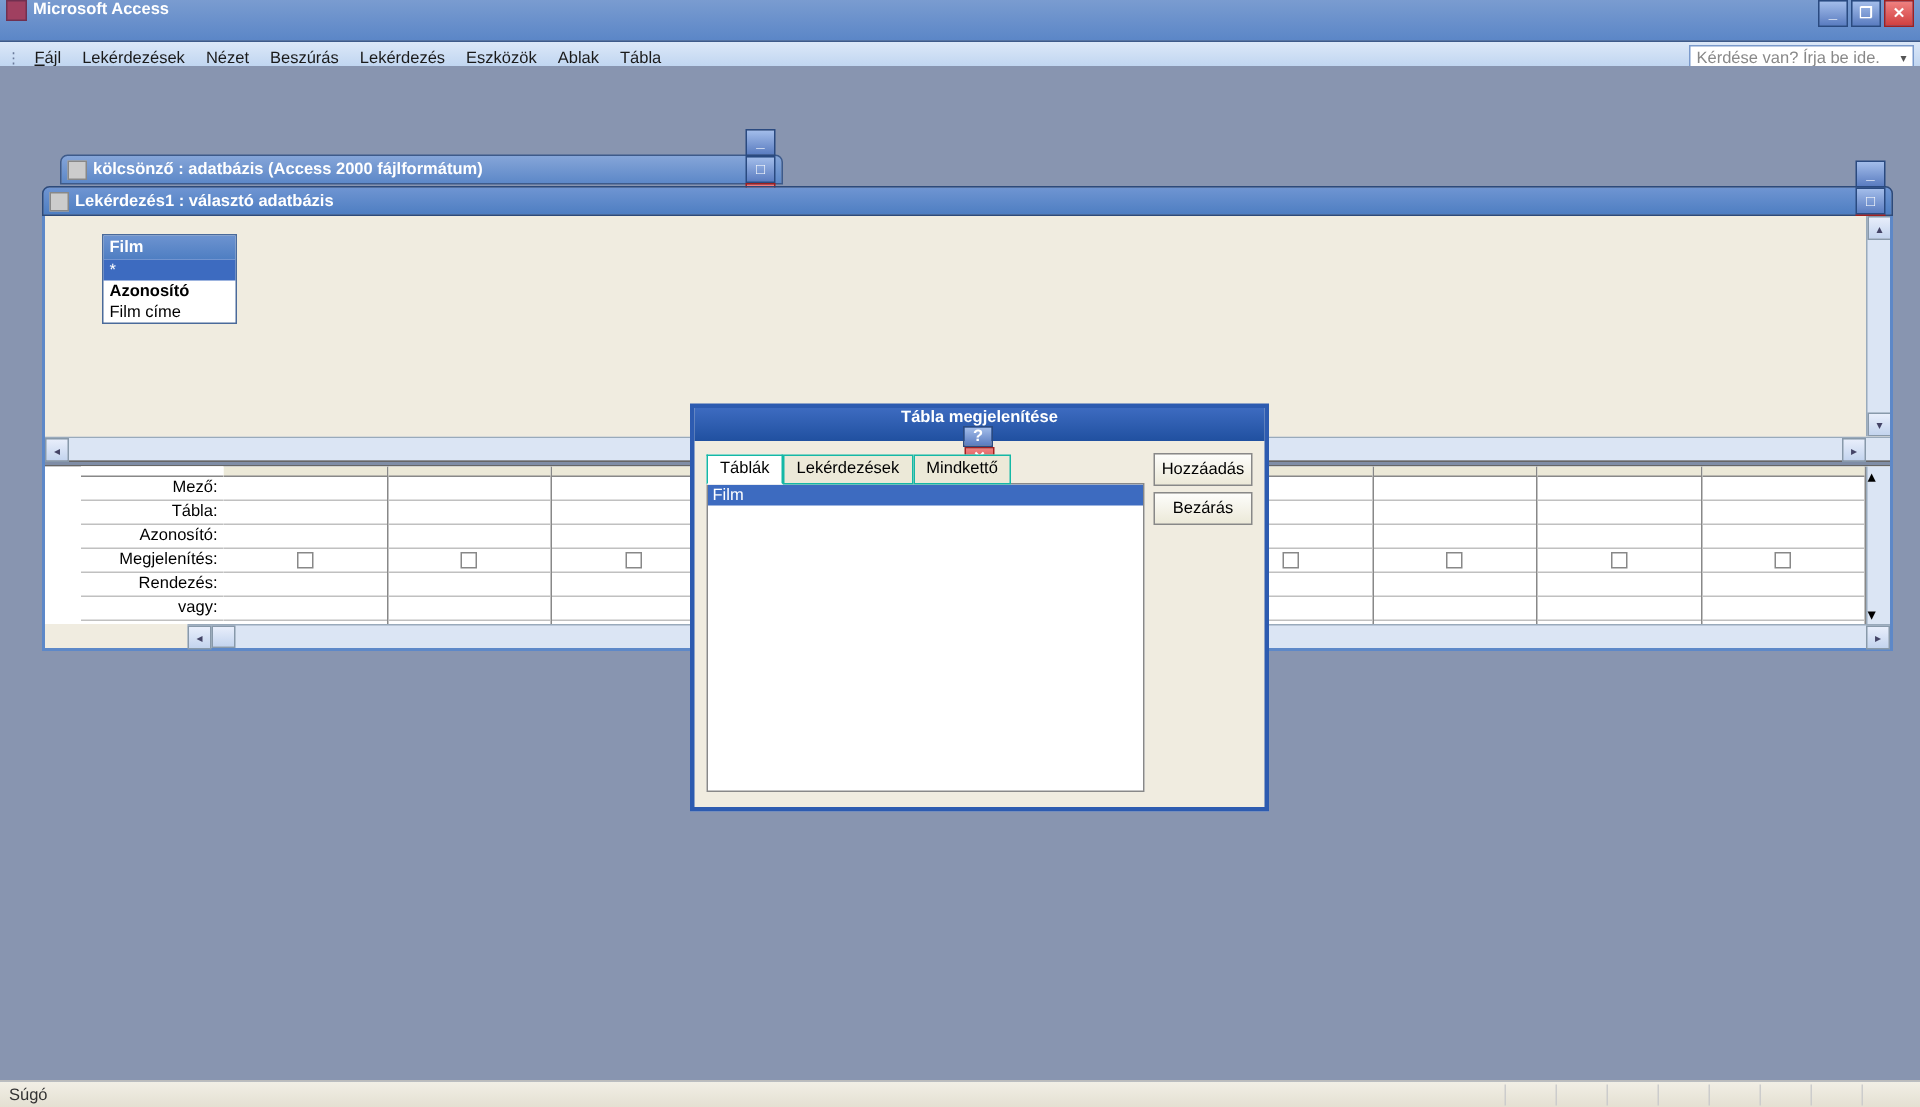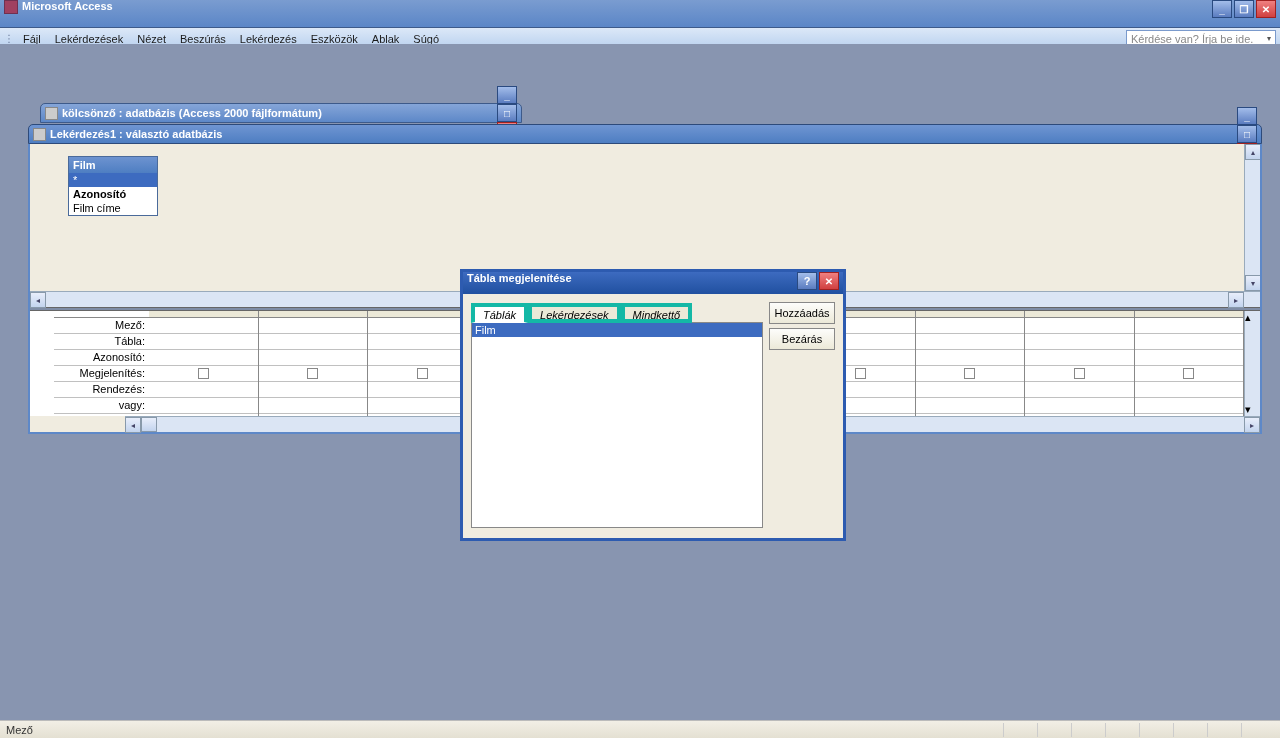--- a/index.html
+++ b/index.html
@@ -71,27 +71,27 @@
 .qbe .vscroll-q { width: 16px; background: #dbe5f4; border-left: 1px solid #9ab; position: relative; }
 .qbe .labels .header-label { height: 7px; background: white; border-bottom: 1px solid #888; }
 
 
 .qbe-hscroll { height: 16px; background: #dbe5f4; border-top: 1px solid #9ab; display: flex; margin-left: 95px; }
 .qbe-hscroll .arrow { width: 16px; height: 16px; background: linear-gradient(to bottom, #e8eefb, #c3d4ee); border: 1px solid #89a; display: flex; align-items: center; justify-content: center; font-size: 8px; color: #446; }
 .qbe-hscroll .thumb { width: 16px; background: linear-gradient(to bottom, #e8eefb, #c3d4ee); border: 1px solid #89a; }
 
 
 .dialog { position: absolute; left: 460px; top: 225px; width: 386px; border: 3px solid #2d5bb0; background: #f0ece0; z-index: 100; }
-.dialog .dlg-title { height: 22px; background: linear-gradient(to bottom, #3d6bc0, #2050a0); display: flex; align-items: flex-start; color: white; font-weight: bold; padding: 0 4px; }
+.dialog .dlg-title { height: 22px; background: linear-gradient(to bottom, #3d6bc0, #2050a0); display: flex; align-items: center; color: white; font-weight: bold; padding: 0 4px; flex-direction: column; }
 .dialog .dlg-title .t { flex: 1; }
 .dialog .dlg-title .help-btn { width: 20px; height: 18px; background: linear-gradient(to bottom, #a3bdea, #5a7cc0); border: 1px solid #2a4a80; display: flex; align-items: center; justify-content: center; color: white; font-weight: bold; margin-right: 2px; }
 .dialog .dlg-body { padding: 8px; display: flex; gap: 6px; height: 244px; }
 .dialog .tabs-area { flex: 1; }
 .dialog .tabs { display: flex; height: 20px; }
-.dialog .tab { padding: 2px 8px; border: 4px solid #14b8a6; background: #ece9d8; position: relative; top: 1px; font-style: italic; }
+.dialog .tab { padding: 2px 8px; border: 1px solid #14b8a6; background: #ece9d8; position: relative; top: 1px; }
 .dialog .tab.active { background: white; border-bottom: 1px solid white; z-index: 2; }
 .dialog .listbox { border: 1px solid #888; background: white; height: 206px; overflow: auto; }
 .dialog .list-item { padding: 0 3px; height: 14px; line-height: 14px; }
 .dialog .list-item.sel { background: #3d6bc0; color: white; }
 .dialog .btns { display: flex; flex-direction: column; gap: 4px; width: 66px; }
 .dialog .btn { height: 22px; border: 1px solid #888; background: linear-gradient(to bottom, #fdfdfb, #ece9d8); display: flex; align-items: center; justify-content: center; }
 
 
 .statusbar { position: absolute; left: 0; right: 0; bottom: 0; height: 18px; background: linear-gradient(to bottom, #f2efe6, #e4e0d2); border-top: 1px solid #bbb; display: flex; align-items: center; padding: 0 6px; color: #333; }
 .statusbar .grips { margin-left: auto; display: flex; gap: 1px; }
@@ -112,21 +112,21 @@
 
 <div class="menubar">
   <span class="dots">⋮</span>
   <span class="menu-item"><u>F</u><span>ájl</span></span>
   <span class="menu-item">Lekérdezések</span>
   <span class="menu-item">Nézet</span>
   <span class="menu-item">Beszúrás</span>
   <span class="menu-item">Lekérdezés</span>
   <span class="menu-item">Eszközök</span>
   <span class="menu-item">Ablak</span>
-  <span class="menu-item">Súgó</span>
+  <span class="menu-item">Tábla</span>
   <div class="help-box">
     <span>Kérdése van? Írja be ide.</span>
     <span class="dd">▾</span>
   </div>
 </div>
 
 <div class="workspace">
 
   <div class="db-window">
     <div class="db-titlebar">
@@ -332,21 +332,21 @@
       <div class="btns">
         <div class="btn">Hozzáadás</div>
         <div class="btn">Bezárás</div>
       </div>
     </div>
   </div>
 
 </div>
 
 <div class="statusbar">
-  <span>Mező</span>
+  <span>Súgó</span>
   <div class="grips">
     <div class="grip"></div>
     <div class="grip"></div>
     <div class="grip"></div>
     <div class="grip"></div>
     <div class="grip"></div>
     <div class="grip"></div>
     <div class="grip"></div>
     <div class="grip"></div>
   </div>

